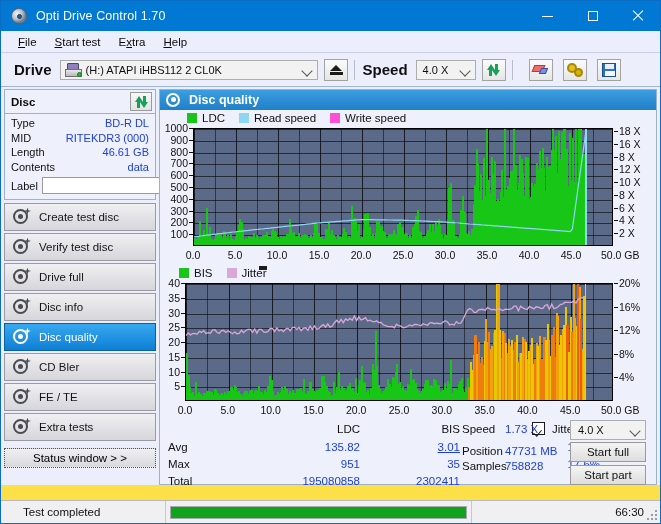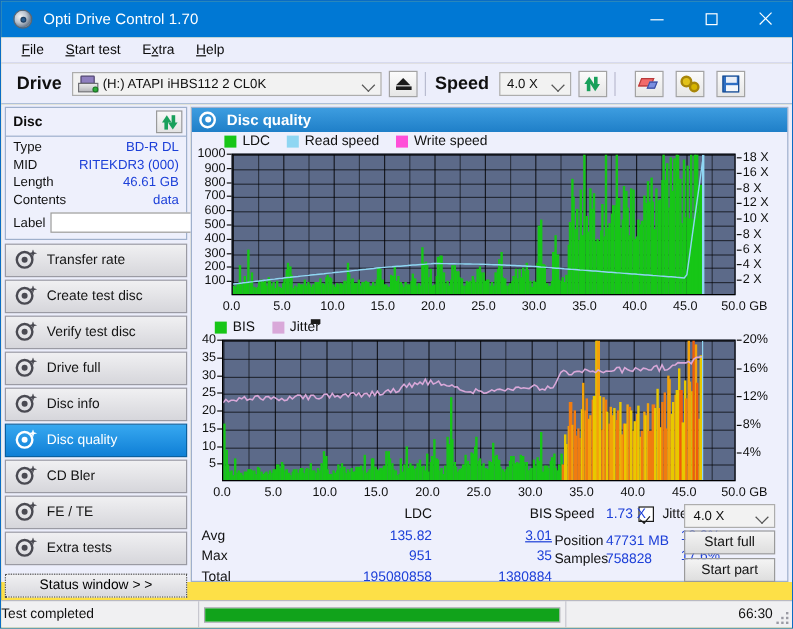--- a/index.html
+++ b/index.html
@@ -154,21 +154,21 @@
   .stv{position:absolute;font-size:11.5px;color:#1c3fd8;text-align:right;}
   .chk{position:absolute;width:13px;height:13px;border:1.5px solid #1b1b1b;background:#fff;box-sizing:border-box;}
   .chk:after{content:"";position:absolute;left:2px;top:5px;width:4px;height:7px;
       border-right:1.6px solid #1b1b1b;border-bottom:1.6px solid #1b1b1b;transform:rotate(40deg);}
   .btn{position:absolute;background:linear-gradient(#f4f4f4,#dedede);border:1px solid #9a9a9a;
       box-sizing:border-box;font-size:11.5px;display:flex;align-items:center;justify-content:center;color:#111;}
 
   
   .statusbar{position:absolute;left:0;bottom:0;width:659px;height:22px;background:#f0f0f2;
       border-top:1px solid #b9b9c2;display:flex;align-items:center;font-size:11.5px;color:#111;}
-  .sb-cell{height:22px;display:flex;align-items:center;border-right:1px solid #c7c7cf;padding:0 0;box-sizing:border-box;}
+  .sb-cell{height:22px;display:flex;align-items:center;border-right:1px solid #c7c7cf;padding:0 22px;box-sizing:border-box;}
   .progress{height:13px;background:#ffffff;border:1px solid #a8a8b0;box-sizing:border-box;position:relative;}
   .progress .fill{position:absolute;left:0;top:0;bottom:0;background:#11a31b;}
   .grip{position:absolute;right:3px;bottom:3px;width:10px;height:10px;}
   .grip i{position:absolute;width:2px;height:2px;background:#9a9aa3;}
 </style>
 </head>
 <body>
 
 <div id="app">
 
@@ -284,28 +284,20 @@
           <div class="labelrow">
             <span class="k">Label</span>
             <input class="lab-input" type="text" value="" style="">
             <span class="icobtn">
               <span class="cdico"></span>
             </span>
           </div>
         </div>
       </div>
 
-      <div class="navbtn">
-        <span class="navico">
-            <i class="ring"></i>
-            <i class="dot"></i>
-            <i class="sp"></i>
-          </span>
-        <span>Transfer rate</span>
-      </div>
       <div class="navbtn">
         <span class="navico">
             <i class="ring"></i>
             <i class="dot"></i>
             <i class="sp"></i>
           </span>
         <span>Create test disc</span>
       </div>
       <div class="navbtn">
         <span class="navico">
@@ -1088,21 +1080,21 @@
             <div class="st" style="left:8px;top:21px;">Avg</div>
             <div class="stv" style="left:90px;top:21px;width:110px;">135.82</div>
             <div class="stv" style="left:200px;top:21px;width:100px;text-decoration:underline;">3.01</div>
             <div class="stv" style="left:360px;top:21px;width:80px;">13.3%</div>
             <div class="st" style="left:8px;top:38px;">Max</div>
             <div class="stv" style="left:90px;top:38px;width:110px;">951</div>
             <div class="stv" style="left:200px;top:38px;width:100px;">35</div>
             <div class="stv" style="left:360px;top:38px;width:80px;">17.6%</div>
             <div class="st" style="left:8px;top:55px;">Total</div>
             <div class="stv" style="left:90px;top:55px;width:110px;">195080858</div>
-            <div class="stv" style="left:200px;top:55px;width:100px;">1380884</div>
+            <div class="stv" style="left:200px;top:55px;width:100px;">2302411</div>
             <div class="st" style="left:302px;top:3px;">Speed</div>
             <div class="stv" style="left:345px;top:3px;width:60px;text-align:left;">1.73 X</div>
             <div class="st" style="left:302px;top:25px;">Position</div>
             <div class="stv" style="left:345px;top:25px;width:70px;text-align:left;">47731 MB</div>
             <div class="st" style="left:302px;top:40px;">Samples</div>
             <div class="stv" style="left:345px;top:40px;width:70px;text-align:left;">758828</div>
             <div class="combo" style="position:absolute;left:410px;top:0px;width:76px;">
               <span style="padding-left:3px">4.0 X</span>
               <span class="chev"></span>
             </div>

